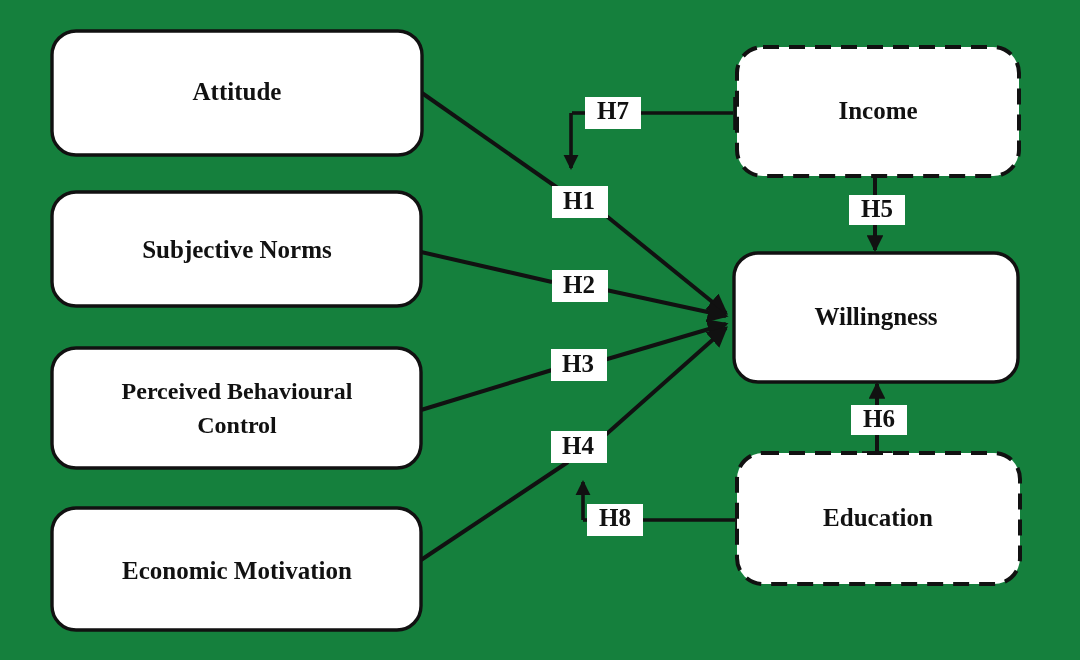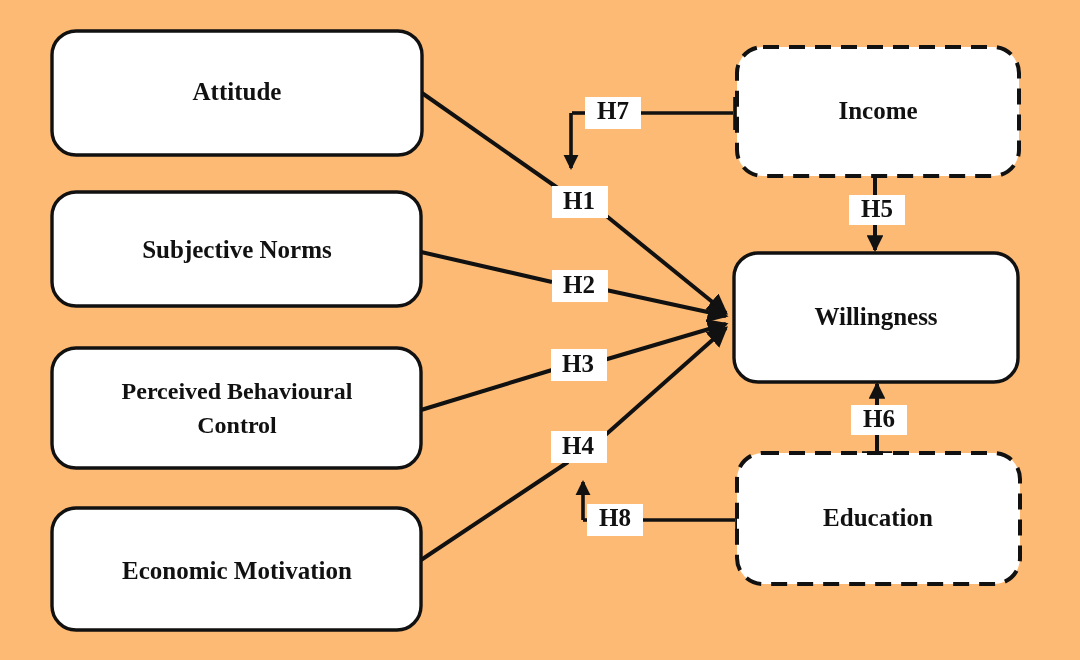--- a/index.html
+++ b/index.html
@@ -4,21 +4,21 @@
 <style>
   html, body {
     margin: 0;
     padding: 0;
     background: #ffffff;
   }
   #canvas-wrap {
     position: relative;
     width: 1080px;
     height: 660px;
-    background: #fdba74;
+    background: #15803d;
     overflow: hidden;
   }
   svg#model-svg {
     display: block;
     width: 1080px;
     height: 660px;
   }
   .box-label {
     font-family: "Liberation Serif", "DejaVu Serif", serif;
     font-weight: bold;

